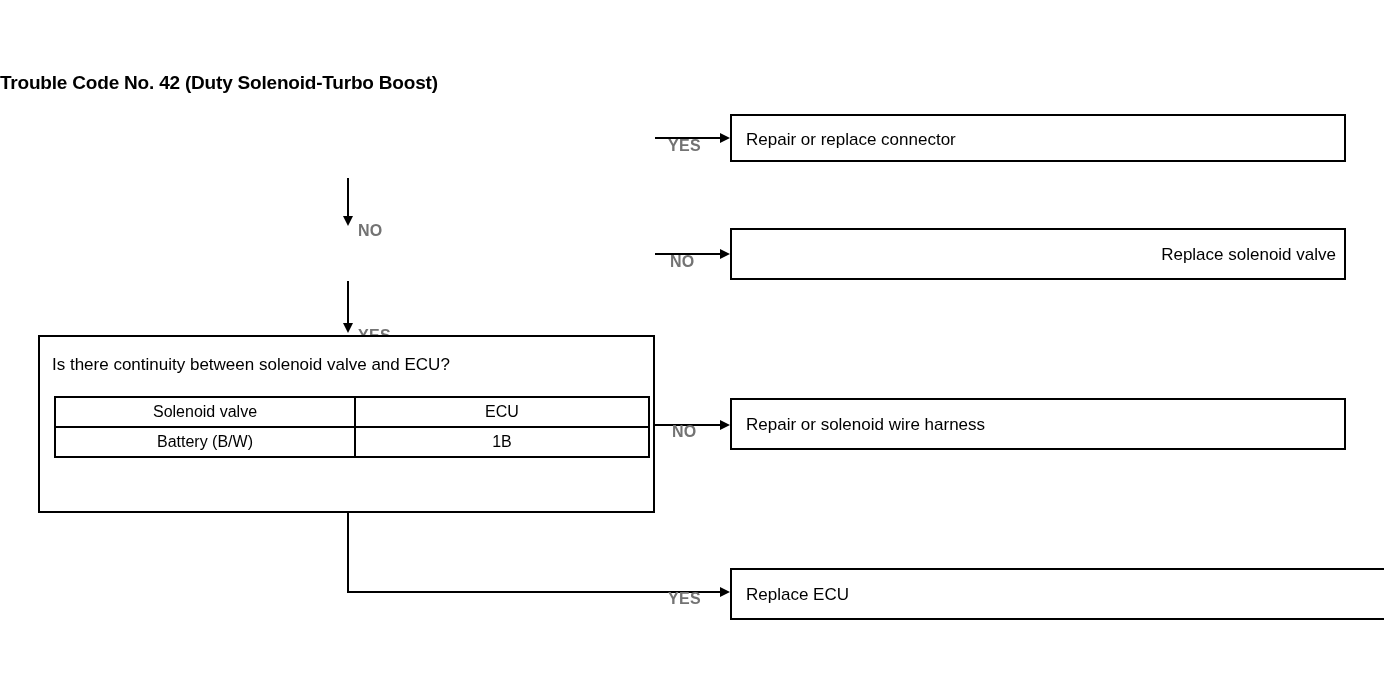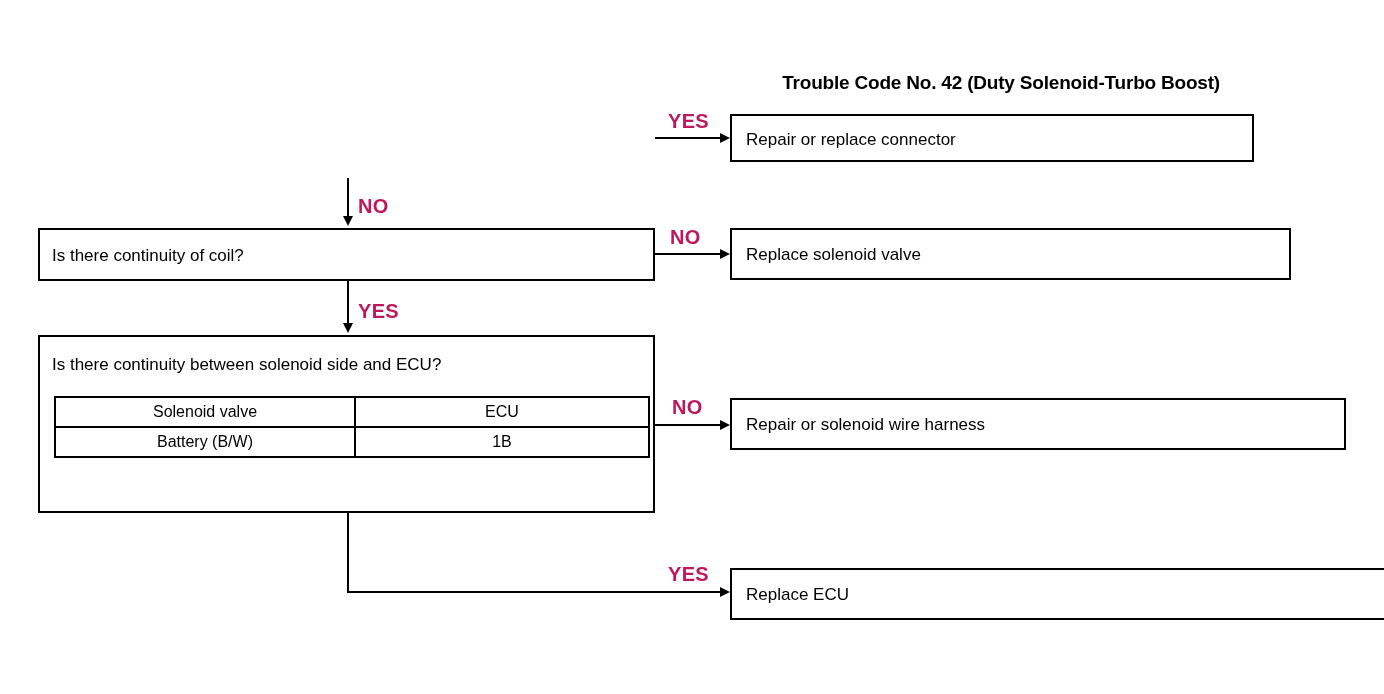--- a/index.html
+++ b/index.html
@@ -19,21 +19,21 @@
     background: #ffffff;
     overflow: hidden;
   }
 
   
   .chart-title {
     position: absolute;
     left: 0;
     top: 72px;
     width: 1220px;
-    text-align: right;
+    text-align: left;
     font-size: 19px;
     font-weight: bold;
     letter-spacing: -0.2px;
     white-space: nowrap;
   }
 
   
   .node {
     position: absolute;
     box-sizing: border-box;
@@ -106,65 +106,63 @@
     width: 0;
     height: 0;
     border-top: 5px solid transparent;
     border-bottom: 5px solid transparent;
     border-left: 10px solid #000000;
   }
 
   
   .edge-label {
     position: absolute;
-    font-size: 20px;
+    font-size: 16px;
     font-weight: bold;
     letter-spacing: 0.3px;
-    color: #be185d;
+    color: #737373;
     white-space: nowrap;
+    margin-top: 27px;
   }
 </style>
 </head>
 <body>
 
 <div id="canvas">
 
   <div class="chart-title">Trouble Code No. 42 (Duty Solenoid-Turbo Boost)</div>
 
 
   <div class="line-h" style="left:655px; top:137px; width:66px;"></div>
   <div class="arrow-right" style="left:720px; top:133px;"></div>
   <div class="edge-label" style="left:668px; top:110px;">YES</div>
 
-  <div class="node" style="left:730px; top:114px; width:524px; height:48px;">
+  <div class="node" style="left:730px; top:114px; width:616px; height:48px;">
     <div class="node-text a-text">Repair or replace connector</div>
   </div>
 
   <div class="line-v" style="left:347px; top:178px; height:40px;"></div>
   <div class="arrow-down" style="left:343px; top:216px;"></div>
   <div class="edge-label" style="left:358px; top:195px;">NO</div>
 
-  <div class="node" style="left:38px; top:228px; width:617px; height:53px;">
-    <div class="node-text q-text" style="top:13px;">Is there continuity of coil?</div>
-  </div>
 
   <div class="line-h" style="left:655px; top:253px; width:66px;"></div>
   <div class="arrow-right" style="left:720px; top:249px;"></div>
   <div class="edge-label" style="left:670px; top:226px;">NO</div>
 
-  <div class="node" style="left:730px; top:228px; width:561px; height:52px;">
+  <div class="node" style="left:730px; top:228px; width:616px; height:52px;text-align:right;">
     <div class="node-text a-text" style="top:12px;">Replace solenoid valve</div>
   </div>
 
   <div class="line-v" style="left:347px; top:281px; height:44px;"></div>
   <div class="arrow-down" style="left:343px; top:323px;"></div>
   <div class="edge-label" style="left:358px; top:300px;">YES</div>
 
   <div class="node" style="left:38px; top:335px; width:617px; height:178px;">
-    <div class="node-text q-text" style="top:15px;">Is there continuity between solenoid side and ECU?</div>
+    <div class="node-text q-text" style="top:15px;">Is there continuity between solenoid valve and ECU?</div>
   </div>
 
   <table class="spec-table" style="left:54px; top:396px; width:582px;">
     <tbody>
       <tr>
         <td class="col-a">Solenoid valve</td>
         <td class="col-b">ECU</td>
       </tr>
       <tr>
         <td class="col-a">Battery (B/W)</td>

